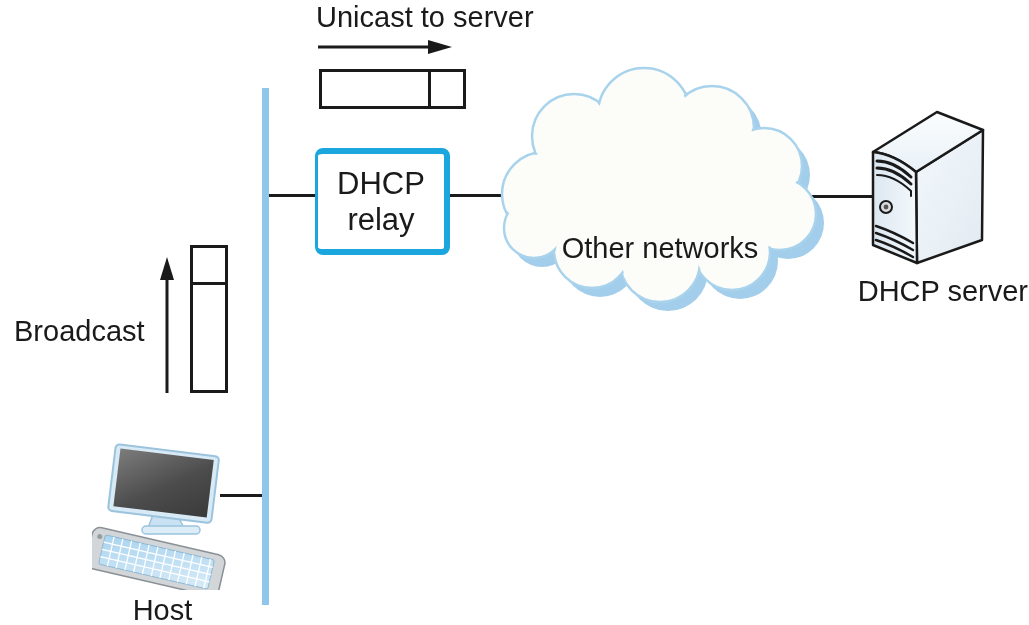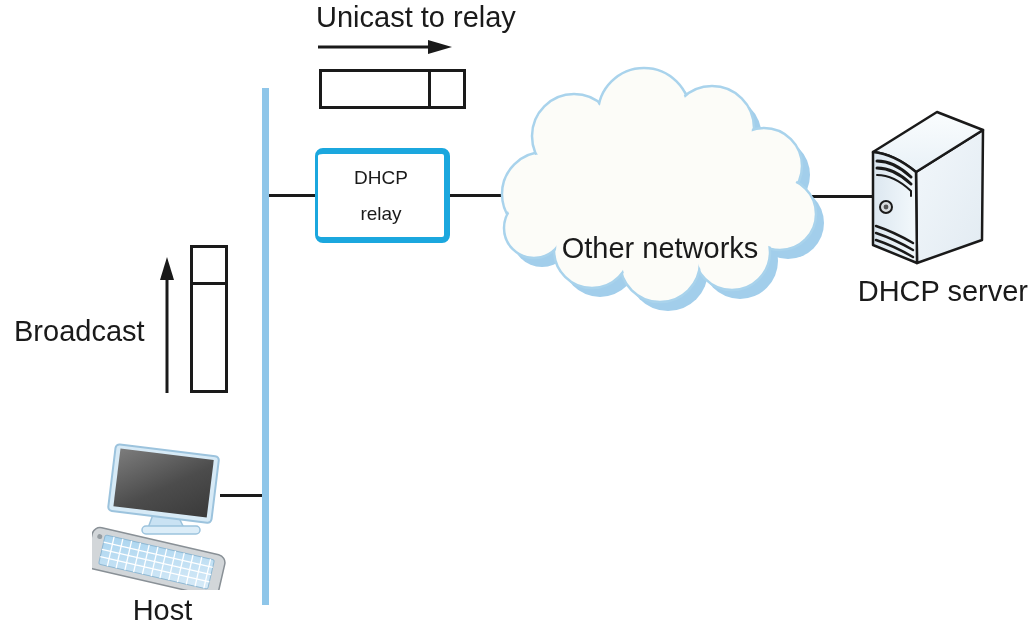--- a/index.html
+++ b/index.html
@@ -26,35 +26,35 @@
   .packet-v{
     width:38px;height:148px;border:3px solid #1a1a1a;background:#ffffff;box-sizing:border-box;
   }
   .packet-v .cell{
     position:absolute;left:0;top:0;width:100%;height:34px;
     border-bottom:3px solid #1a1a1a;
   }
 
   
   .relay-box{
-    left:315px;top:148px;width:135px;height:95px;box-sizing:border-box;
+    left:315px;top:148px;width:135px;height:107px;box-sizing:border-box;
     border:6px solid #1ba7de;border-left-width:3px;border-radius:8px;
     background:#ffffff;
     display:flex;flex-direction:column;justify-content:center;align-items:center;
-    font-size:19px;line-height:36px;
+    font-size:31px;line-height:36px;
   }
 
   svg{display:block;}
 </style>
 </head>
 <body>
 
 <div id="canvas">
 
-  <div class="abs label" style="left:316px;top:1px;">Unicast to relay</div>
+  <div class="abs label" style="left:316px;top:1px;">Unicast to server</div>
 
   <svg class="abs" style="left:318px;top:38px;" width="134" height="18" viewBox="0 0 134 18">
     <line x1="0" y1="9" x2="112" y2="9" stroke="#1a1a1a" stroke-width="3"></line>
     <polygon points="110,2 134,9 110,16" fill="#1a1a1a"></polygon>
   </svg>
 
   <div class="abs packet-h" style="left:319px;top:69px;">
     <div class="cell"></div>
   </div>
 

